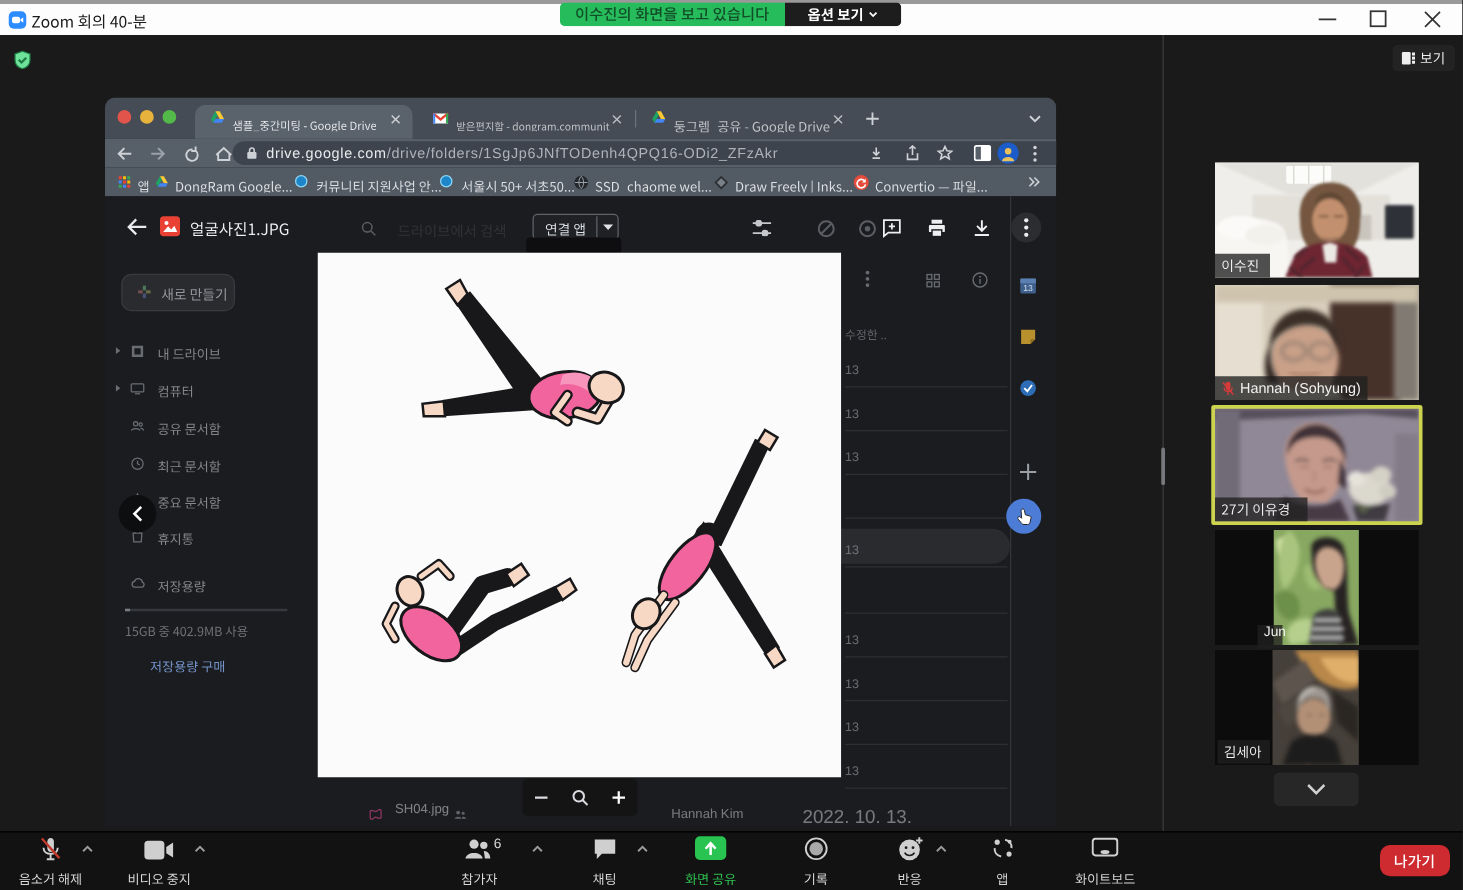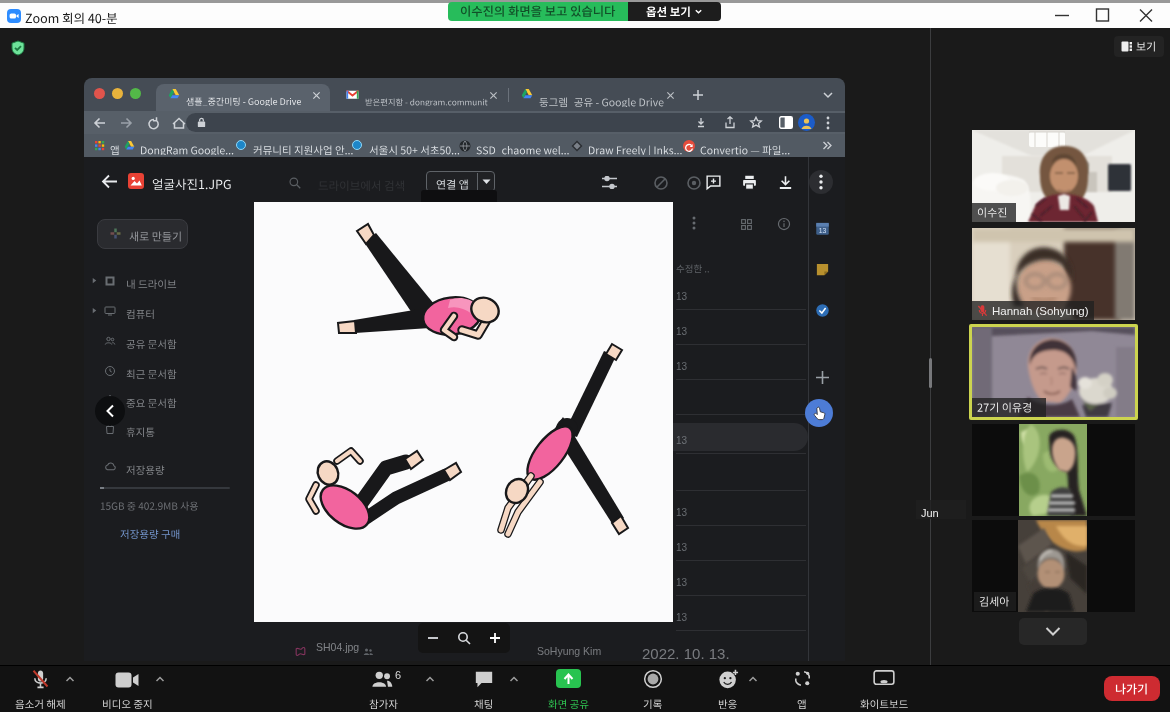--- a/index.html
+++ b/index.html
@@ -200,20 +200,21 @@
 <path d="M13 8 H3 M7.5 3.5 L3 8 L7.5 12.5" stroke="#ced2d7" stroke-width="1.6" fill="none"></path>
 <path d="M29 8 H39 M34.5 3.5 L39 8 L34.5 12.5" stroke="#9aa1a9" stroke-width="1.6" fill="none"></path>
 <path d="M62 4.5 A4.6 4.6 0 1 0 64.5 5.5 M64.5 2.2 V5.8 H61" stroke="#ced2d7" stroke-width="1.5" fill="none"></path>
 <path d="M81 9 L87 3.5 L93 9 M82.5 8 V13 H91.5 V8" stroke="#ced2d7" stroke-width="1.5" fill="none"></path>
 </svg>
 <div class="abs" style="left:102px;top:35px;width:668px;height:19px;border-radius:10px;background:#3d444d"></div>
 <svg class="abs" style="left:112px;top:39px" width="11" height="11" viewBox="0 0 12 12">
       <rect x="2" y="5" width="8" height="6" rx="1" fill="#cdd1d6"></rect>
       <path d="M4 5 V3.5 A2 2 0 0 1 8 3.5 V5" stroke="#cdd1d6" stroke-width="1.4" fill="none"></path>
     </svg>
+<div class="abs" style="left:129px;top:38.5px;font-size:11.5px;color:#e8eaed;letter-spacing:0.55px">drive.google.com<span style="color:#aeb3b9">/drive/folders/1SgJp6JNfTODenh4QPQ16-ODi2_ZFzAkr</span></div>
 <svg class="abs" style="left:612px;top:38px" width="150" height="13" viewBox="0 0 150 13">
 <g stroke="#ced2d7" stroke-width="1.3" fill="none">
 <path d="M3 1 V7 M0.5 4.5 L3 7 L5.5 4.5 M0 9.5 H6" transform="translate(2,1)"></path>
 <path d="M30 6.5 V11.5 H38 V6.5 M34 1 V8 M31.5 3 L34 0.8 L36.5 3"></path>
 <path d="M60 1.2 L61.6 4.6 L65.3 5 L62.5 7.4 L63.4 11 L60 9.1 L56.6 11 L57.5 7.4 L54.7 5 L58.4 4.6 Z"></path>
 </g>
     </svg>
 <svg class="abs" style="left:695px;top:38px" width="14" height="13" viewBox="0 0 14 13">
       <rect x="0.7" y="0.7" width="12.6" height="11.6" rx="1.5" fill="#fff"></rect>
       <rect x="0.7" y="0.7" width="5" height="11.6" fill="#575f68"></rect>
@@ -572,21 +573,21 @@
 <div class="abs" style="left:592px;top:534px;font-size:10px;color:#9aa0a6;opacity:0.6">13</div>
 <svg class="abs" style="left:210px;top:567px" width="13" height="13" viewBox="0 0 24 24" opacity="0.6">
       <path d="M4 7 C7 4 11 10 14 7 S20 4 20 7 V17 C17 20 13 14 10 17 S4 20 4 17Z" fill="none" stroke="#c48" stroke-width="2"></path>
     </svg>
 <div class="abs" style="left:232px;top:563px;font-size:10.5px;color:#c4c7cc;opacity:0.6">SH04.jpg</div>
 <svg class="abs" style="left:279px;top:569px" width="11" height="9" viewBox="0 0 22 16" opacity="0.55">
       <circle cx="7" cy="5" r="3" fill="#9aa0a6"></circle>
       <circle cx="15" cy="6" r="2.4" fill="#9aa0a6"></circle>
       <path d="M1.5 15 C2 10.5 12 10.5 12.5 15Z M13.5 12 C17 11 19.5 13 20 15 H13" fill="#9aa0a6"></path>
     </svg>
-<div class="abs" style="left:453px;top:567px;font-size:10.5px;color:#c4c7cc;opacity:0.55">SoHyung Kim</div>
+<div class="abs" style="left:453px;top:567px;font-size:10.5px;color:#c4c7cc;opacity:0.55">Hannah Kim</div>
 <div class="abs" style="left:558px;top:567px;font-size:15px;color:#c4c7cc;opacity:0.55">2022. 10. 13.</div>
 <div class="abs" style="left:724px;top:79px;width:1px;height:504px;background:#33353a"></div>
 <svg class="abs" style="left:731px;top:143px" width="15" height="15" viewBox="0 0 24 24">
       <rect x="2" y="3" width="20" height="19" rx="2" fill="#3e5f8a"></rect>
       <rect x="2" y="3" width="20" height="6" fill="#5a7fb0"></rect>
       <text x="12" y="19" font-size="11" fill="#cfe0f5" text-anchor="middle" font-family="Liberation Sans">13</text>
     </svg>
 <svg class="abs" style="left:731px;top:184px" width="15" height="15" viewBox="0 0 24 24">
       <path d="M3 3 H21 V15 L15 21 H3Z" fill="#b8902e"></path>
       <path d="M15 21 V15 H21Z" fill="#8a6a1e"></path>
@@ -877,21 +878,21 @@
 <path d="M12 0 C26 10 22 36 8 48 C2 34 2 10 12 0Z" fill="#a9c47e" filter="url(#b4)"></path>
 <path d="M0 52 C12 44 24 52 20 68 C12 76 2 70 0 52Z" fill="#6c8f48" filter="url(#b4)"></path>
 <path d="M16 74 C28 66 40 74 36 88 L14 92 C8 86 10 78 16 74Z" fill="#b6cf8c" filter="url(#b4)"></path>
 <path d="M24 30 C34 22 44 30 40 44 C34 52 24 48 24 30Z" fill="#9dbb72" filter="url(#b4)"></path>
 <path d="M30 14 C30 4 52 2 56 14 C60 28 58 48 60 66 L68 92 H52 C48 72 50 58 48 48 C40 46 32 38 31 28Z" fill="#262120" filter="url(#b4)"></path>
 <path d="M33 26 C33 16 40 12 46 14 C54 16 58 24 56 34 C55 42 52 46 48 48 L40 46 C36 40 33 34 33 26Z" fill="#c9a48c" filter="url(#b4)"></path>
 <path d="M38 30 H44 M48 30 H54" stroke="#8a6a55" stroke-width="1.2" filter="url(#b4)"></path>
 <path d="M28 92 L32 68 C38 62 48 62 52 66 L56 92 Z" fill="#403f41" filter="url(#b4)"></path>
 <path d="M32 72 H54 M30 79 H56 M29 86 H56" stroke="#d8d8d8" stroke-width="2.6" filter="url(#b4)"></path>
 </svg></div>
-<div class="abs" style="left:916px;top:500px;width:50px;height:19px;background:rgba(32,32,32,0.78);display:flex;align-items:flex-end;padding-left:5px">
+<div class="abs" style="left:1006px;top:500px;width:20px;height:19px;background:rgba(32,32,32,0.78);display:flex;align-items:flex-start;padding-left:5px">
     <span style="font-size:11px;color:#f0f0f0">Jun</span>
   </div>
 <div class="abs" style="left:972px;top:520px;width:163px;height:92px;background:#0c0c0c"></div>
 <div class="abs" style="left:1018px;top:520px;width:69px;height:92px;overflow:hidden;background:#3a3632">
 <svg width="69" height="92" viewBox="0 0 69 92">
 <defs>
         <filter id="b5" x="-30%" y="-30%" width="160%" height="160%">
           <feGaussianBlur stdDeviation="1.5"></feGaussianBlur>
         </filter>
       </defs>

